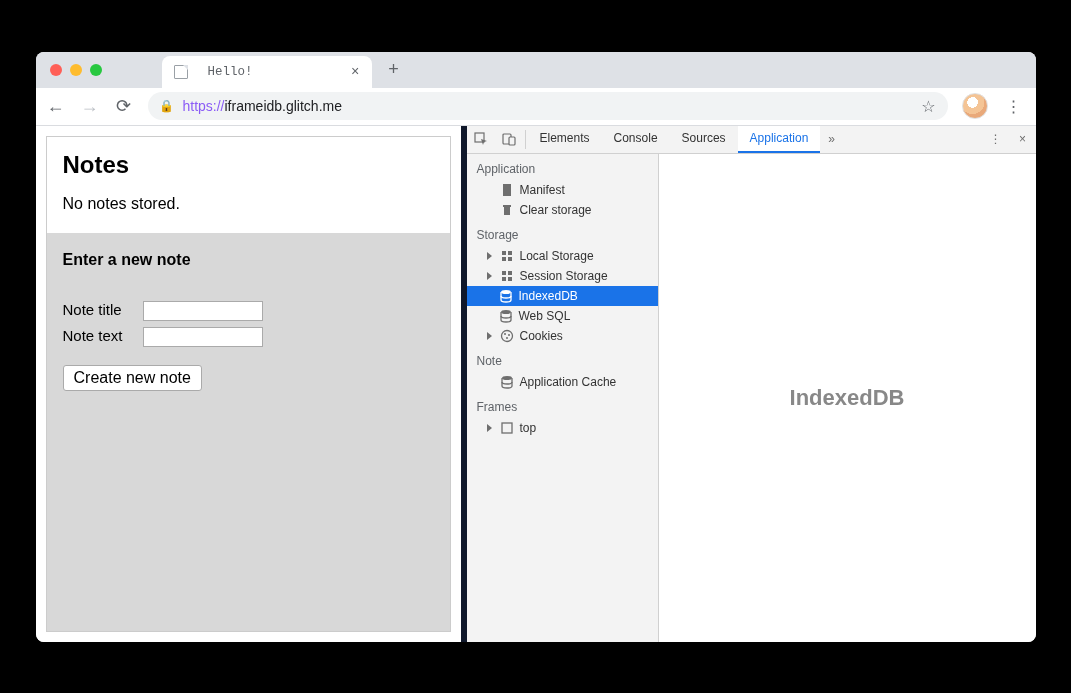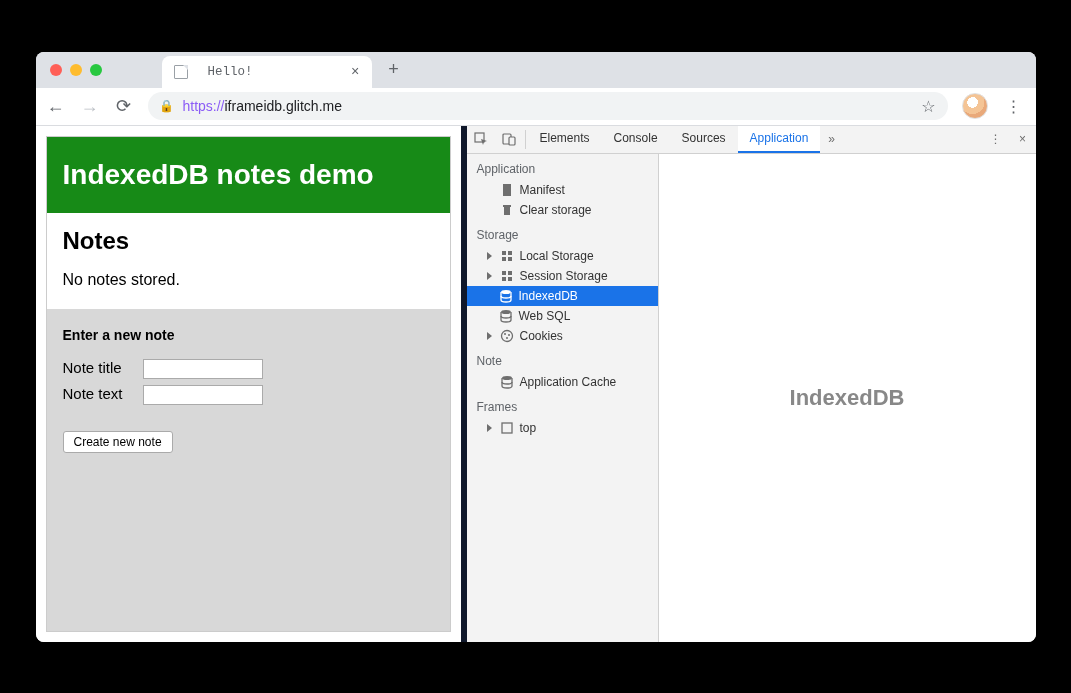--- a/index.html
+++ b/index.html
@@ -140,33 +140,33 @@
     background: #fff;
     padding: 14px 16px 20px;
   }
   .page-body h2 { font-size: 24px; font-weight:700; font-family: Arial; margin-bottom: 16px;}
   .page-body .empty { font-size: 16px; }
   .page-form {
     background: #d8d8d8;
     padding: 18px 16px 24px;
     flex: 1;
   }
-  .page-form h2 { font-size: 14px; font-weight:700; font-family:Arial; margin-bottom:16px;}
+  .page-form h2 { font-size: 16px; font-weight:700; font-family:Arial; margin-bottom:32px;}
   .form-row { display:flex; align-items:flex-start; gap:8px; margin-bottom:6px; font-size:15px;}
   .form-row label { width: 72px; }
   .form-row input[type=text] {
     width: 120px; height: 20px; border:1px solid #aaa; background:#fff; font-size:13px; padding:0 4px;
   }
   .create-btn {
-    margin-top: 20px;
+    margin-top: 12px;
     background: #fff;
     border: 1px solid #aaa;
     border-radius: 3px;
     padding: 3px 10px;
-    font-size: 12px;
+    font-size: 16px;
     font-family: Arial;
     cursor: pointer;
   }
 
   
   .devtools {
     flex: 1;
     display: flex;
     flex-direction: column;
     border-left: 6px solid #0f172a;
@@ -268,21 +268,20 @@
       <span class="star">☆</span>
     </div>
     <div class="avatar"></div>
     <span class="kebab">⋮</span>
   </div>
 
   <div class="content">
 
     <div class="page-area">
       <div class="page">
-        <div class="page-header">IndexedDB notes demo</div>
         <div class="page-body">
           <h2>Notes</h2>
           <div class="empty">No notes stored.</div>
         </div>
         <div class="page-form">
           <h2>Enter a new note</h2>
           <div class="form-row">
             <label>Note title</label>
             <input type="text" style="">
           </div>

